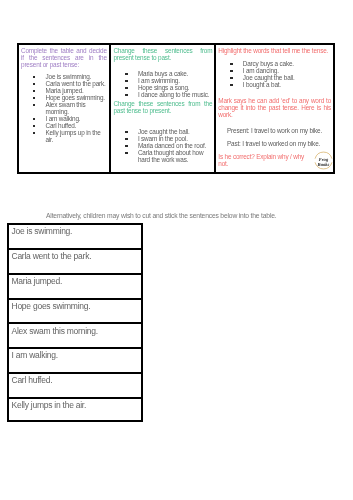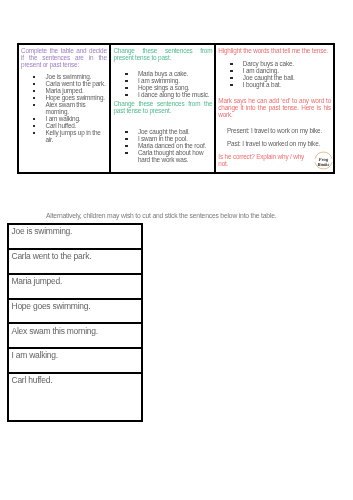--- a/index.html
+++ b/index.html
@@ -102,15 +102,16 @@
   <div class="alt">Alternatively, children may wish to cut and stick the sentences below into the table.</div>
 
   <div class="tbl">
       <div class="trow">Joe is swimming.</div>
       <div class="trow">Carla went to the park.</div>
       <div class="trow">Maria jumped.</div>
       <div class="trow">Hope goes swimming.</div>
       <div class="trow">Alex swam this morning.</div>
       <div class="trow">I am walking.</div>
       <div class="trow">Carl huffed.</div>
+      <div class="trow">Kelly jumps in the air.</div>
     </div>
 
 </div>
 
 </body></html>

